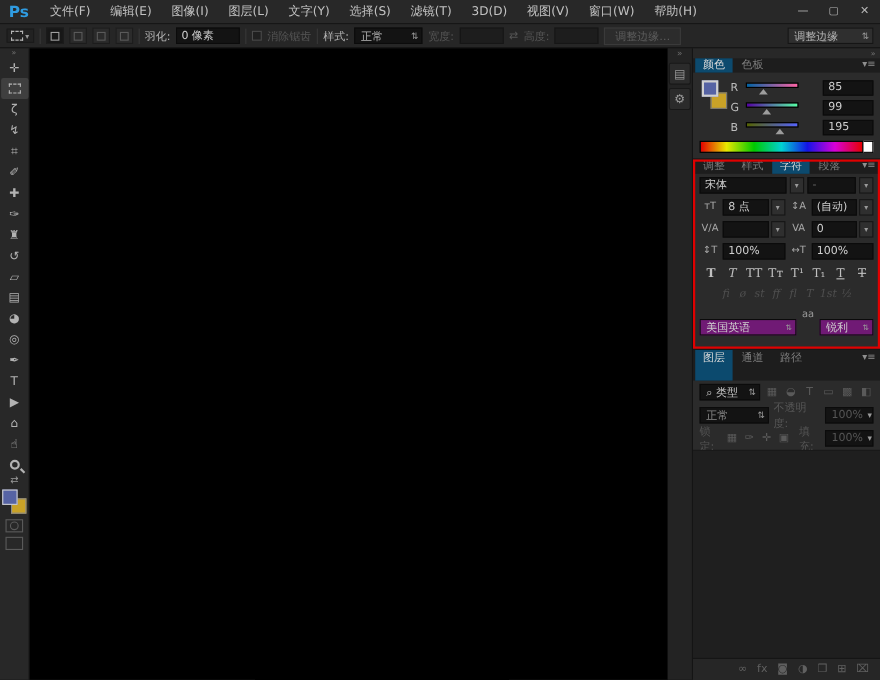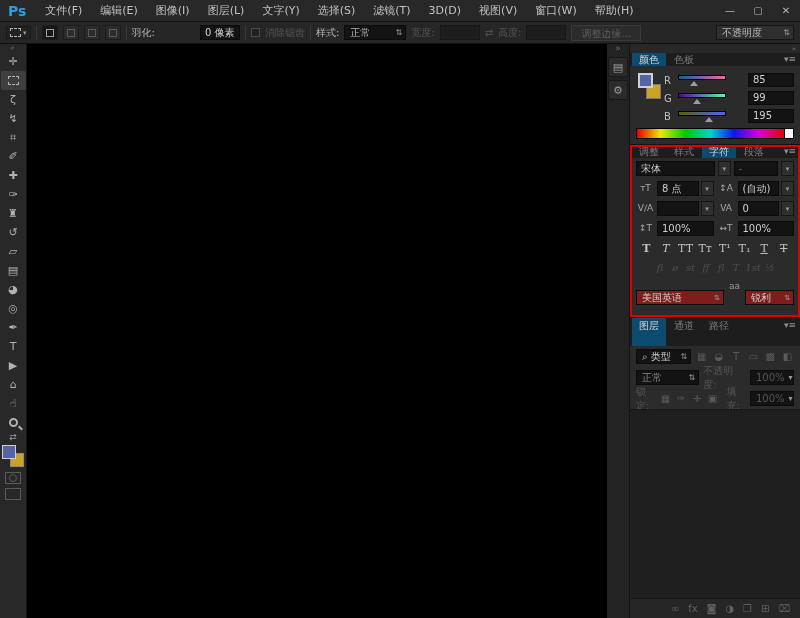--- a/index.html
+++ b/index.html
@@ -19,21 +19,21 @@
   .sep { width:1px; height:14px; background:#383838; }
   .chip { display:flex; align-items:center; gap:2px; padding:1px 3px; border:1px solid #1a1a1a; background:#222; }
   .dash-sq { width:11px; height:9px; border:1px dashed #b5b5b5; }
   .tiny-arw { font-size:7px; color:#9a9a9a; }
   .bool-btn { width:16px; height:15px; display:flex; align-items:center; justify-content:center; background:#2b2b2b; border:1px solid #1c1c1c; }
   .bool-btn.pressed { background:#171717; }
   .bool-i { width:8px; height:8px; border:1px solid #9f9f9f; }
   .bool-btn.dim .bool-i { border-color:#5a5a5a; }
   .field { background:#131313; border:1px solid #0b0b0b; height:15px; line-height:13px; padding:0 4px; color:#cfcfcf; }
   .field.dim { color:#4f4f4f; background:#1d1d1d; border-color:#161616; }
-  .w56 { width:40px;margin-left:40px; } .w40 { width:40px; }
+  .w56 { width:58px; } .w40 { width:40px; }
   .combo { display:flex; align-items:center; justify-content:space-between; background:#131313; border:1px solid #0b0b0b; height:15px; padding:0 3px 0 5px; }
   .combo .arr { font-size:8px; color:#9a9a9a; padding-left:4px; }
   .combo.raised { background:#2f2f2f; border-color:#151515; }
   .dimtxt { color:#555555; }
   .checkbox { width:9px; height:9px; border:1px solid #4a4a4a; background:#202020; }
   .btn-dim { border:1px solid #3a3a3a; background:#2c2c2c; color:#5d5d5d; padding:1px 9px; height:16px; line-height:13px; }
   .spacer { flex:1; }
 
   
   .toolbar { position:absolute; top:44px; left:0; bottom:0; width:27px; background:#282828; border-right:1px solid #131313; display:flex; flex-direction:column; align-items:center; }
@@ -95,21 +95,21 @@
   .cfield { flex:1; background:#131313; border:1px solid #0b0b0b; height:15px; line-height:13px; padding:0 4px; font-size:10px; color:#cfcfcf; min-width:0; }
   .arw-btn { width:13px; height:15px; flex:none; background:#2f2f2f; border:1px solid #151515; color:#9a9a9a; font-size:7px; text-align:center; line-height:14px; }
   .cfield.dim2 { color:#666; }
   .color-swatch { width:42px; height:13px; border:1px solid #0b0b0b; flex:none; }
   .clabel { color:#b5b5b5; font-size:10px; flex:none; }
   .style-row { justify-content:space-between; padding:0 8px; }
   .tbtn { width:17px; text-align:center; color:#c0c0c0; font-size:11px; font-family:"DejaVu Serif","Liberation Serif",serif; }
   .tbtn.it { font-style:italic; } .tbtn.un { text-decoration:underline; } .tbtn.st { text-decoration:line-through; }
   .ot-row { justify-content:space-between; padding:0 24px; height:18px; }
   .otbtn { width:16px; text-align:center; color:#4e4e4e; font-size:10px; font-family:"DejaVu Serif","Liberation Serif",serif; font-style:italic; }
-  .lang-combo { display:flex; align-items:center; justify-content:space-between; background:#7f1d1d; border:1px solid #0b0b0b; height:15px; padding:0 3px 0 5px; font-size:10px; color:#cfcfcf;margin-top:23px; }
+  .lang-combo { display:flex; align-items:center; justify-content:space-between; background:#701a75; border:1px solid #0b0b0b; height:15px; padding:0 3px 0 5px; font-size:10px; color:#cfcfcf;margin-top:23px; }
   .aa-ic { color:#9a9a9a; font-size:9px; padding:0 2px; }
 
   
   .layers-panel { flex:1; background:#2b2b2b; display:flex; flex-direction:column; }
   .lrow { height:21px; display:flex; align-items:center; gap:4px; padding:0 6px; font-size:10px; }
   .l-ic { color:#5a5a5a; font-size:10px; width:14px; text-align:center; }
   .layers-content { flex:1; background:#1f1f1f; border-top:1px solid #191919; }
   .layers-bottom { height:20px; background:#262626; border-top:1px solid #151515; display:flex; align-items:center; justify-content:flex-end; gap:9px; padding:0 10px; }
   .lb-ic { color:#606060; font-size:10px; }
 </style>
@@ -169,21 +169,21 @@
       <span class="arr">⇅</span>
     </span>
     <span class="dimtxt">宽度:</span>
     <span class="field dim w40"></span>
     <span class="dimtxt">⇄</span>
     <span class="dimtxt">高度:</span>
     <span class="field dim w40"></span>
     <span class="btn-dim">调整边缘…</span>
     <span class="spacer"></span>
     <span class="combo raised" style="width:78px">
-      <span>不透明度</span>
+      <span>调整边缘</span>
       <span class="arr">⇅</span>
     </span>
   </div>
 
   <div class="toolbar">
     <div class="tb-head">»</div>
     <div class="tool">
         <span>✛</span>
       </div>
     <div class="tool active">

